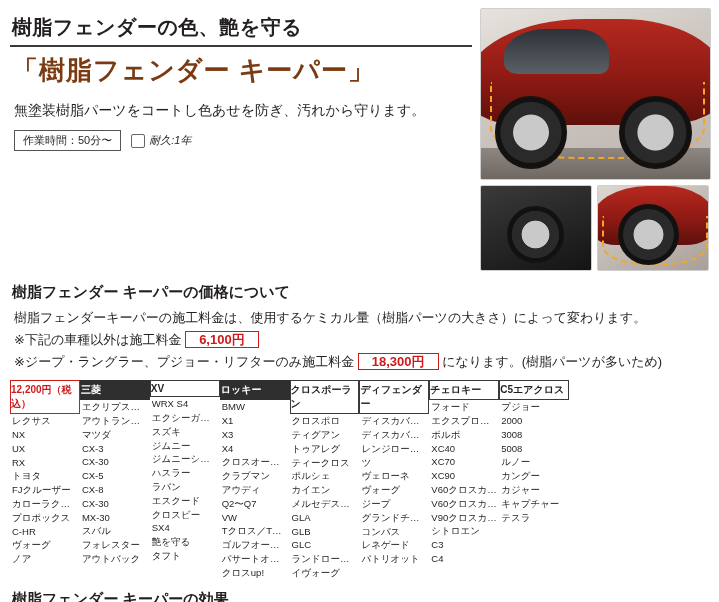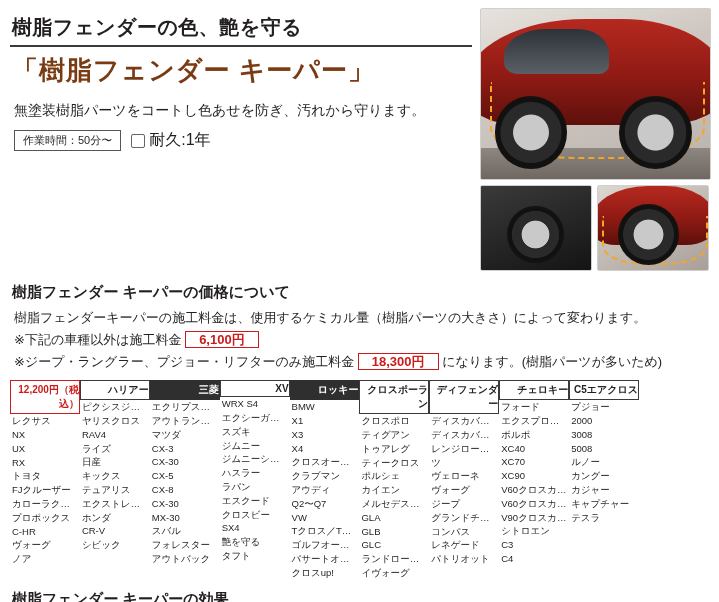--- a/index.html
+++ b/index.html
@@ -26,21 +26,21 @@
     font-size:26px;font-weight:bold;color:#7a3b12;
     letter-spacing:1px;margin:4px 0 6px 2px;
   }
   .lead{
     font-size:14px;margin:14px 0 10px 4px;color:#231f20;
   }
   .badges{display:flex;align-items:center;gap:10px;margin:6px 0 0 4px;}
   .badge{
     border:1px solid #555;font-size:11px;padding:2px 8px;background:#fff;color:#231f20;
   }
-  .badge-plain{font-size:16px;display:flex;align-items:center;gap:4px;}
+  .badge-plain{font-size:11px;display:flex;align-items:center;gap:4px;font-style:italic;}
   .chip-icon{display:inline-block;width:12px;height:12px;border:1px solid #666;border-radius:2px;}
 
   
   .photo-main{
     width:229px;height:170px;border:1px solid #cfcfcf;border-radius:2px;
     background:linear-gradient(160deg,#e7e2dd 0%,#cfc8c2 40%,#b9b1ab 100%);
     position:relative;overflow:hidden;
   }
   .photo-row{display:flex;gap:5px;margin-top:5px;}
   .photo-sm{
@@ -75,21 +75,21 @@
   .sec-title{
     font-size:15px;font-weight:bold;margin:12px 0 6px 2px;color:#231f20;
   }
   .note{font-size:13px;line-height:1.55;margin:2px 0 0 4px;}
   .price-red{color:#cc1b1b;font-weight:bold;border:1px solid #cc1b1b;padding:0 13px;}
 
   
   .table-wrap{margin:8px 0 0 0;display:flex;gap:0;}
   .tcol{width:calc(100% / 10);box-sizing:border-box;}
   .thead{
-    border:1px solid #3a3a3a;font-size:10px;text-align:right;padding:2px 0;font-weight:bold;background:#fff;
+    border:1px solid #3a3a3a;font-size:10px;text-align:left;padding:2px 0;font-weight:bold;background:#fff;
   }
   .thead.dark{background:#2f2f2f;color:#fff;border-color:#2f2f2f;}
   .thead.price{color:#cc1b1b;border-color:#cc1b1b;font-size:10px;}
   .tcell{font-size:9.5px;line-height:1.45;padding:0 2px;white-space:nowrap;overflow:hidden;text-overflow:ellipsis;}
 
   
   .effect-title{font-size:15px;font-weight:bold;margin:10px 0 6px 2px;}
 </style>
 </head>
 <body>
@@ -154,34 +154,20 @@
         <div class="tcell">NX</div>
         <div class="tcell">UX</div>
         <div class="tcell">RX</div>
         <div class="tcell">トヨタ</div>
         <div class="tcell">FJクルーザー</div>
         <div class="tcell">カローラクロス</div>
         <div class="tcell">プロボックス</div>
         <div class="tcell">C-HR</div>
         <div class="tcell">ヴォーグ</div>
         <div class="tcell">ノア</div>
-      </div>
-      <div class="tcol">
-        <div class="thead">ハリアー</div>
-        <div class="tcell">ピクシスジョイ</div>
-        <div class="tcell">ヤリスクロス</div>
-        <div class="tcell">RAV4</div>
-        <div class="tcell">ライズ</div>
-        <div class="tcell">日産</div>
-        <div class="tcell">キックス</div>
-        <div class="tcell">テュアリス</div>
-        <div class="tcell">エクストレイル</div>
-        <div class="tcell">ホンダ</div>
-        <div class="tcell">CR-V</div>
-        <div class="tcell">シビック</div>
       </div>
       <div class="tcol">
         <div class="thead dark">三菱</div>
         <div class="tcell">エクリプスクロス</div>
         <div class="tcell">アウトランダー</div>
         <div class="tcell">マツダ</div>
         <div class="tcell">CX-3</div>
         <div class="tcell">CX-30</div>
         <div class="tcell">CX-5</div>
         <div class="tcell">CX-8</div>

